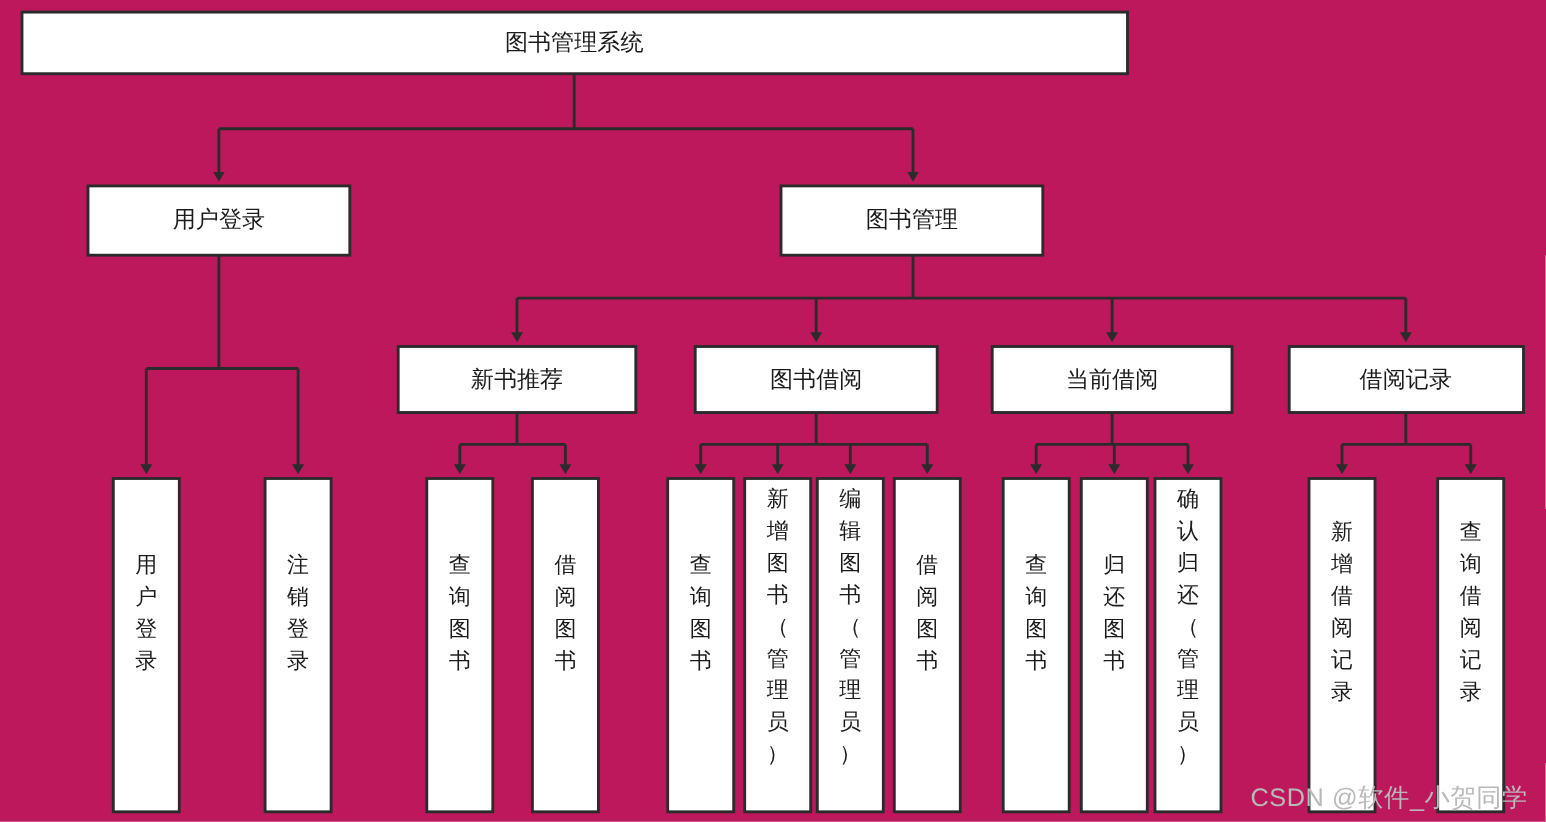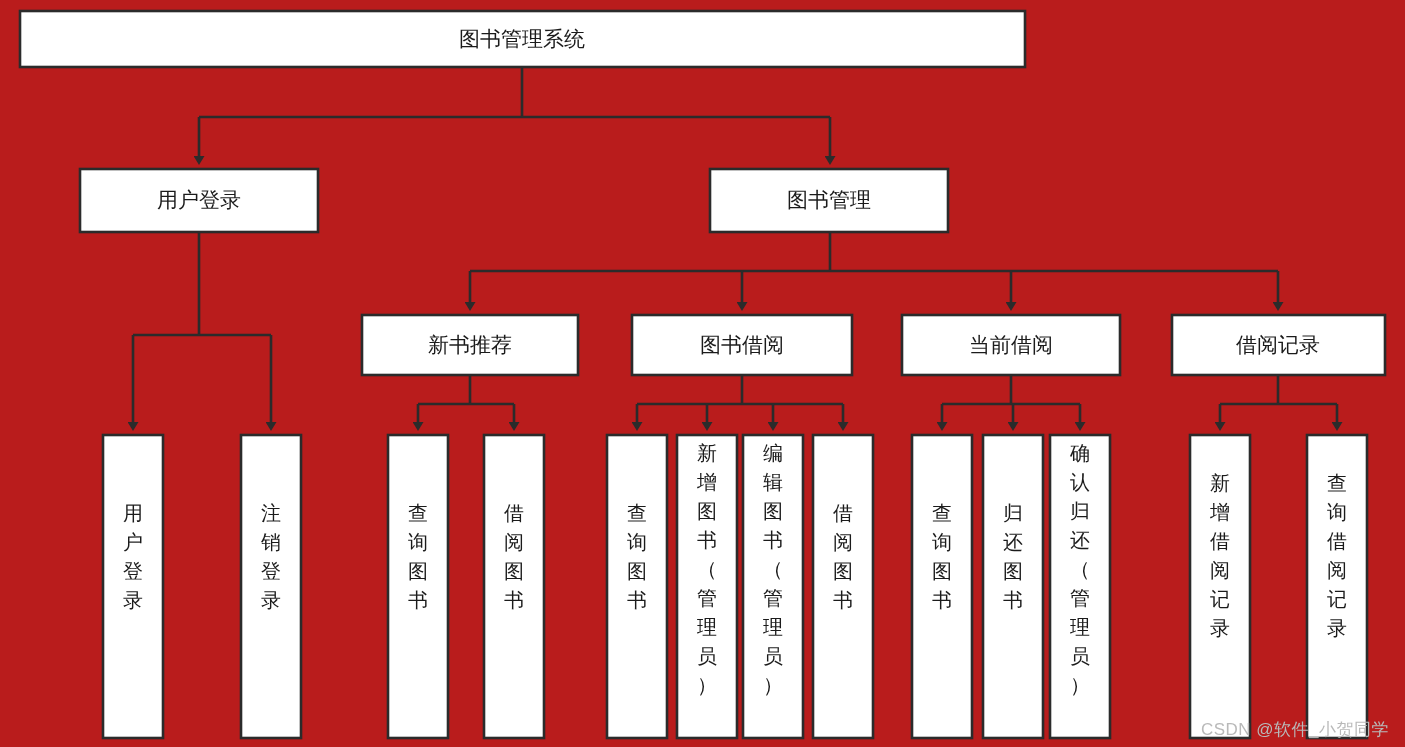--- a/index.html
+++ b/index.html
@@ -10,21 +10,21 @@
   body {
     width: 1405px;
     height: 747px;
     font-family: "Liberation Sans", "DejaVu Sans", sans-serif;
     overflow: hidden;
   }
   #diagram-root {
     position: relative;
     width: 1405px;
     height: 747px;
-    background: #b91c1c;
+    background: #be185d;
   }
   svg.canvas {
     position: absolute;
     top: 0;
     left: 0;
     width: 1405px;
     height: 747px;
   }
   .node-box {
     fill: #ffffff;
@@ -48,21 +48,21 @@
     font-family: "Liberation Sans", "DejaVu Sans", sans-serif;
     font-size: 20px;
     fill: #1b1b1b;
     text-anchor: middle;
   }
   .watermark {
     position: absolute;
     right: 16px;
     bottom: 6px;
     font-family: "Liberation Sans", "DejaVu Sans", sans-serif;
-    font-size: 17px;
+    font-size: 23px;
     color: #b9b9b9;
     letter-spacing: 0.5px;
     white-space: nowrap;
     user-select: none;
   }
 </style>
 </head>
 <body>
 
 <div id="diagram-root">

